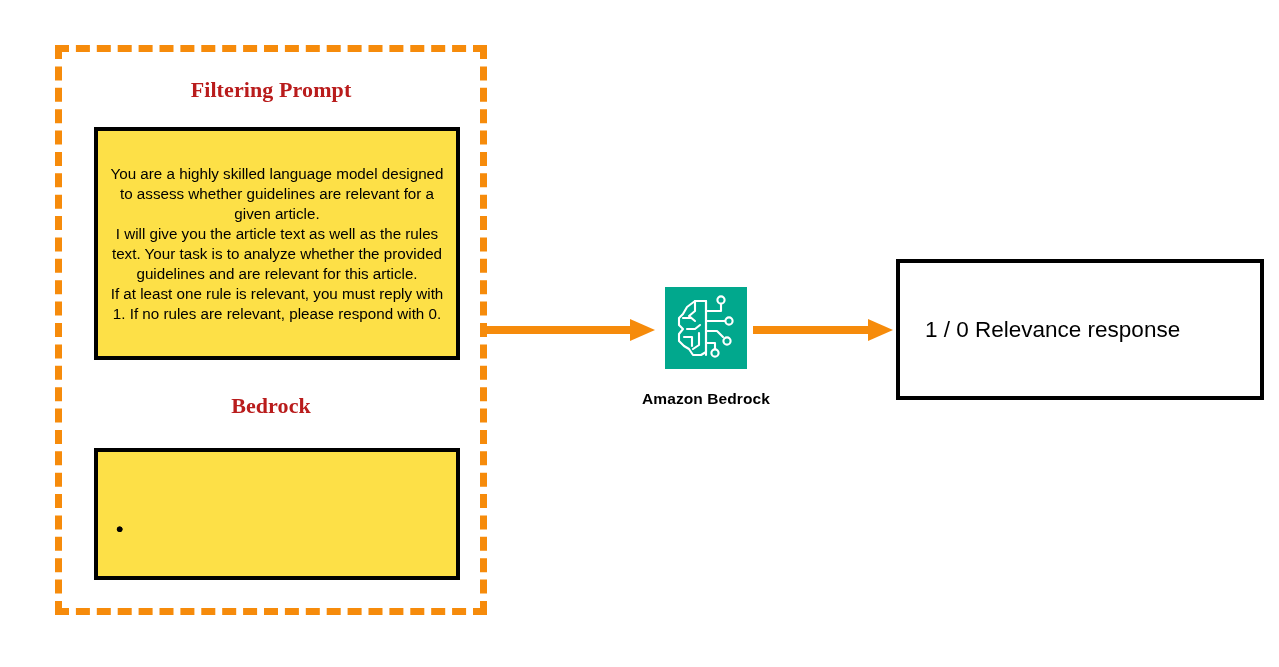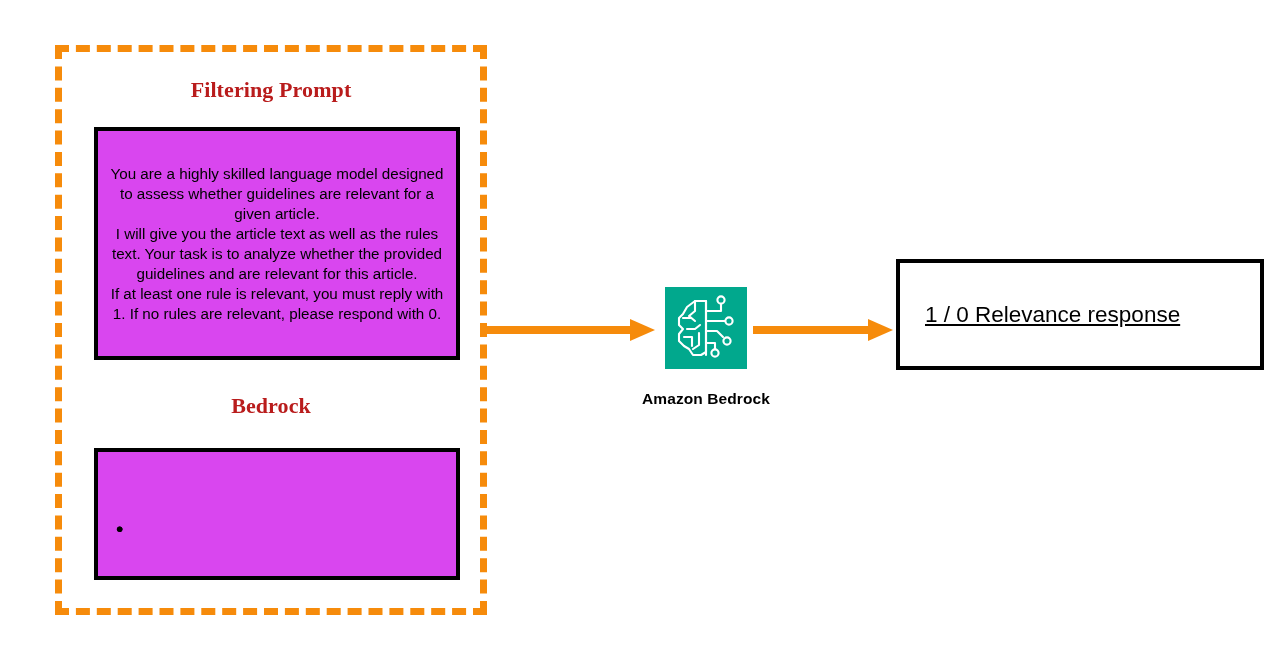--- a/index.html
+++ b/index.html
@@ -41,21 +41,21 @@
     font-family: Liberation Serif, serif;
   }
   .heading-filtering { top: 25px; left: 0; }
   .heading-context   { top: 341px; left: 0; }
 
   
   .black-box {
     position: absolute;
     box-sizing: border-box;
     border: 4px solid #000000;
-    background: #d946ef;
+    background: #fde047;
   }
 
   .prompt-box {
     left: 32px;
     top: 75px;
     width: 366px;
     height: 233px;
     display: flex;
     align-items: center;
     justify-content: center;
@@ -129,28 +129,27 @@
     line-height: 20px;
     color: #000000;
     letter-spacing: 0.1px;
   }
 
   
   .response-box {
     left: 896px;
     top: 259px;
     width: 368px;
-    height: 111px;
+    height: 141px;
     position: absolute;
     box-sizing: border-box;
     border: 4px solid #000000;
     background: #ffffff;
     display: flex;
     align-items: center;
-    text-decoration: underline;
   }
   .response-text {
     padding-left: 25px;
     font-size: 22.5px;
     line-height: 28px;
     color: #000000;
   }
 </style>
 </head>
 <body>

